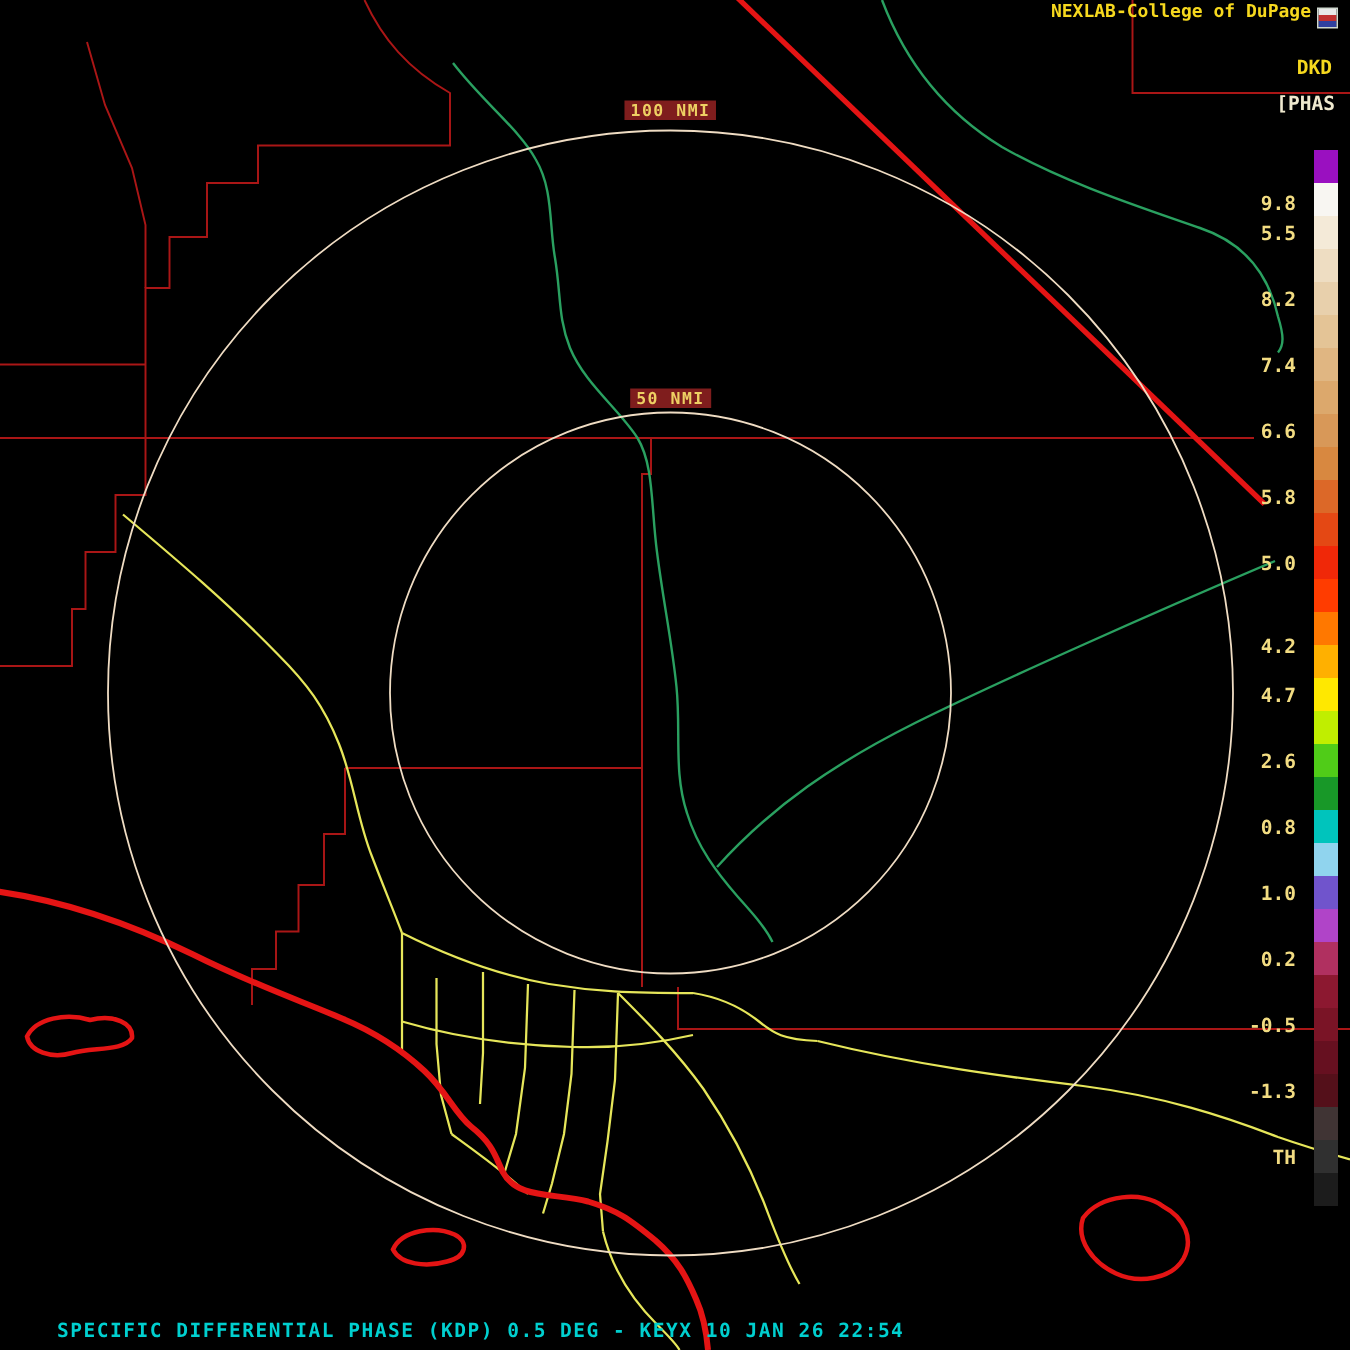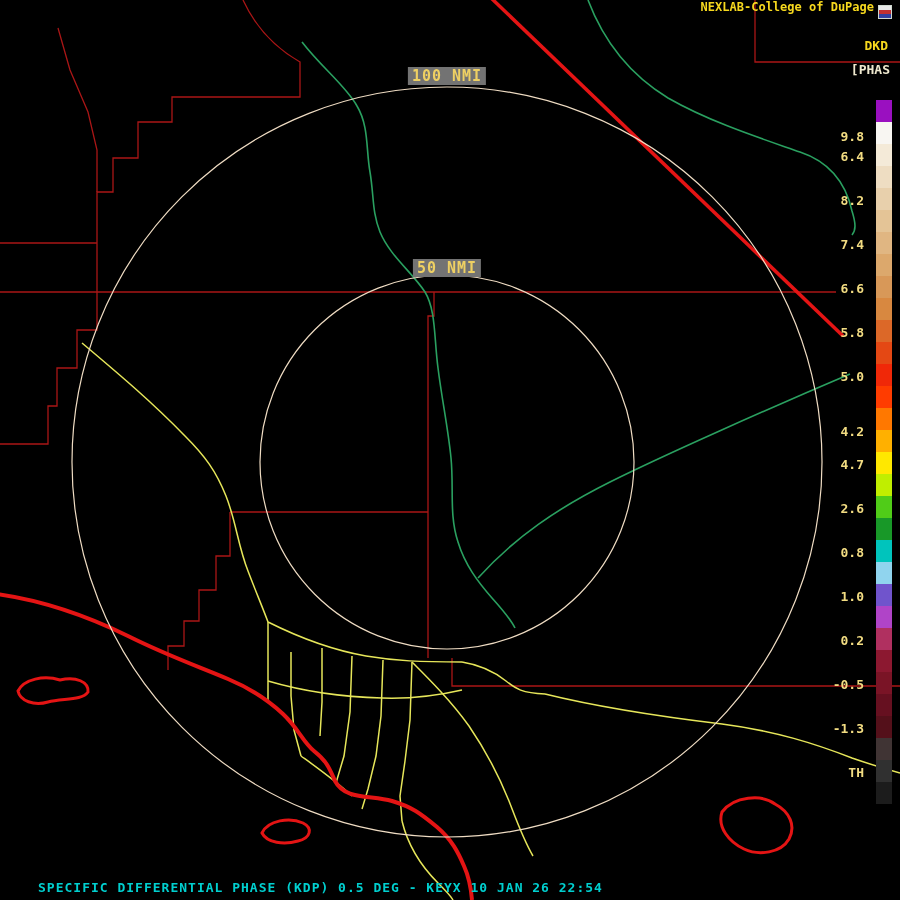--- a/index.html
+++ b/index.html
@@ -11,21 +11,21 @@
   #brand-text{top:0;right:26px;}
   #logo{top:5px;right:8px;width:12px;height:12px;border:1px solid #cfd8cf;
         background:linear-gradient(180deg,#e8e8e8 0 33%,#c03030 33% 66%,#3040a0 66% 100%);}
   #product-code{top:38px;right:12px;color:var(--product-text);font-size:13px;font-weight:bold;}
   #product-units{top:62px;right:10px;color:var(--units-text);font-size:13px;font-weight:bold;margin-left:23px;}
   #colorbar{top:100px;left:876px;width:16px;height:704px;display:flex;flex-direction:column;}
   .cb-seg{width:16px;flex:1 1 auto;}
   #colorbar-ticks{top:0;left:812px;width:56px;height:900px;}
   .cb-tick{position:absolute;right:4px;width:52px;text-align:right;color:var(--tick-label-text);
            font-size:13px;font-weight:bold;line-height:14px;}
-  .ring-label{background:#737373;color:var(--ring-label-text);font-size:15px;font-weight:bold;
+  .ring-label{background:#7f1d1d;color:var(--ring-label-text);font-size:11px;font-weight:bold;
               padding:0 4px;transform:translateX(-50%);letter-spacing:1px;}
   #footer-caption{left:0;top:880px;width:878px;text-align:left;color:var(--footer-text);
                   font-size:13px;font-weight:bold;letter-spacing:1px;padding-left:38px;}
 </style>
 </head>
 <body>
 
 <div id="page">
 
   <svg id="radar-svg" width="900" height="900" viewBox="0 0 900 900">
@@ -121,21 +121,21 @@
       <div class="cb-seg" style="background: rgb(140, 24, 48);"></div>
       <div class="cb-seg" style="background: rgb(122, 20, 38);"></div>
       <div class="cb-seg" style="background: rgb(102, 16, 32);"></div>
       <div class="cb-seg" style="background: rgb(84, 16, 26);"></div>
       <div class="cb-seg" style="background: rgb(64, 52, 52);"></div>
       <div class="cb-seg" style="background: rgb(48, 48, 48);"></div>
       <div class="cb-seg" style="background: rgb(28, 28, 28);"></div>
     </div>
   <div id="colorbar-ticks" class="abs">
       <div class="cb-tick" style="top: 106px; margin-top: 24px;">9.8</div>
-      <div class="cb-tick" style="top: 150px;">6.4</div>
+      <div class="cb-tick" style="top: 150px;">5.5</div>
       <div class="cb-tick" style="top: 194px;">8.2</div>
       <div class="cb-tick" style="top: 238px;">7.4</div>
       <div class="cb-tick" style="top: 282px;">6.6</div>
       <div class="cb-tick" style="top: 326px;">5.8</div>
       <div class="cb-tick" style="top: 370px; padding-left: 20px;">5.0</div>
       <div class="cb-tick" style="top: 414px; margin-top: 11px;">4.2</div>
       <div class="cb-tick" style="top: 458px;">4.7</div>
       <div class="cb-tick" style="top: 502px;">2.6</div>
       <div class="cb-tick" style="top: 546px;">0.8</div>
       <div class="cb-tick" style="top: 590px;">1.0</div>

